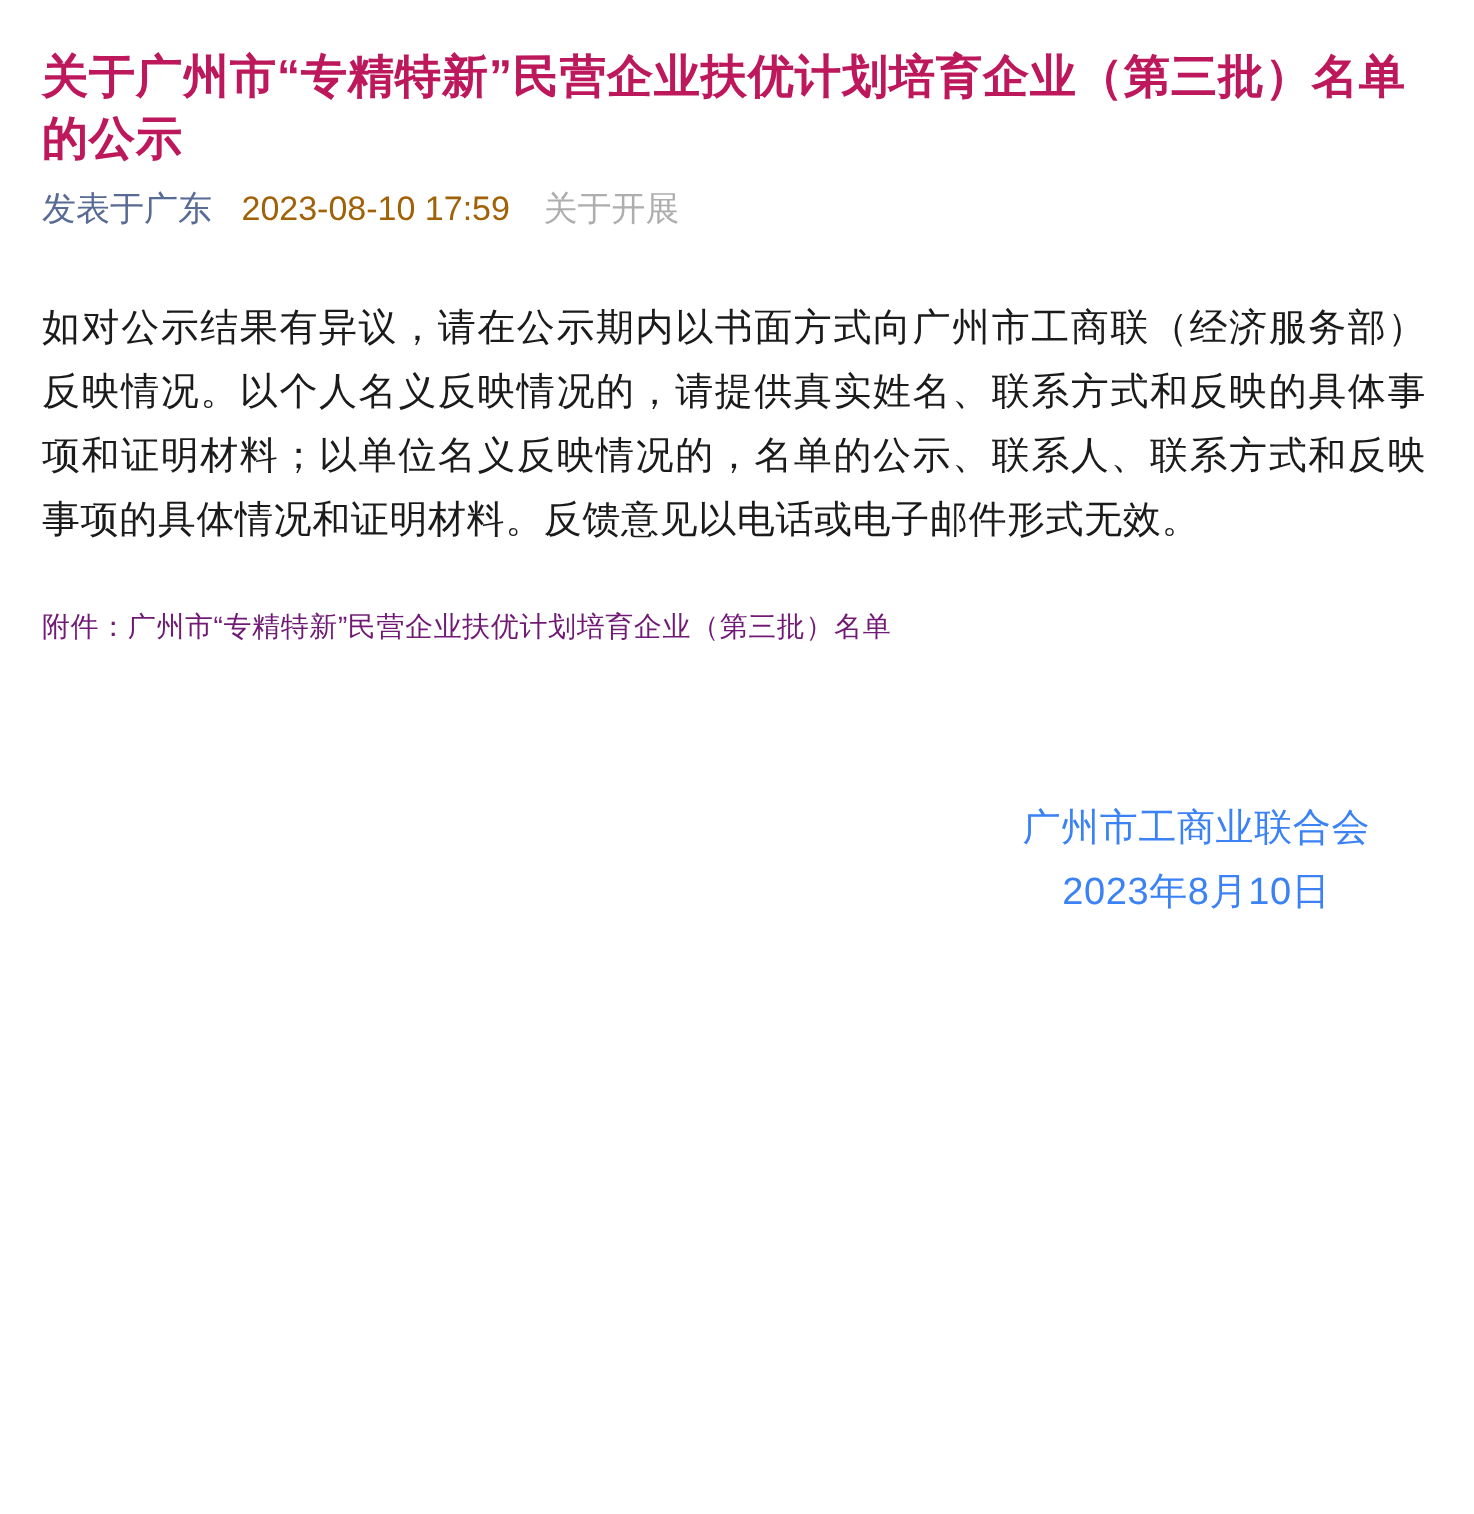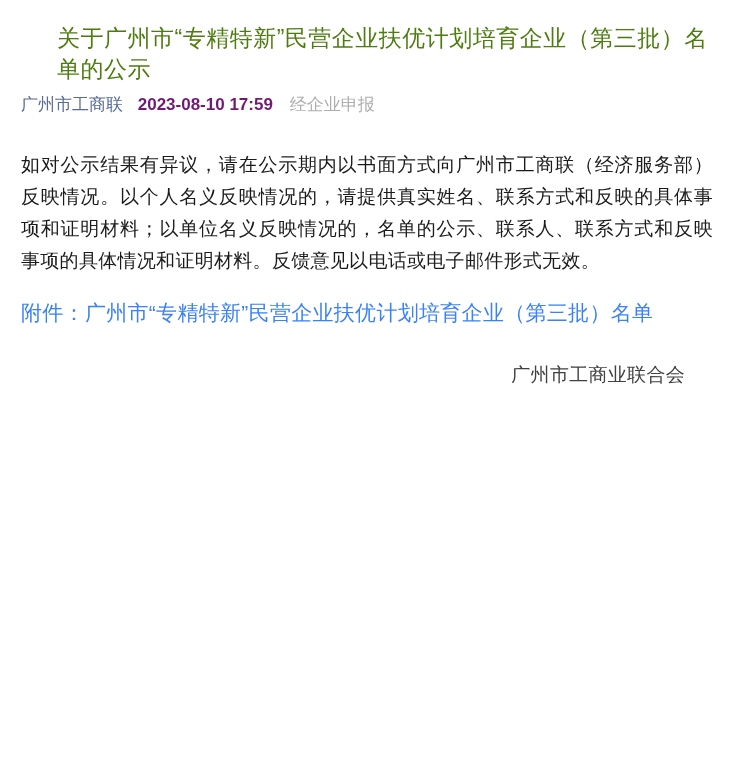--- a/index.html
+++ b/index.html
@@ -8,87 +8,86 @@
     width: 737px;
     min-height: 757px;
     font-family: "Liberation Sans", "DejaVu Sans", sans-serif;
     -webkit-font-smoothing: antialiased;
   }
   .article {
     padding: 23px 24px 6px 21px;
   }
   .article-title {
     font-size: 23px;
-    font-weight: 400;
+    font-weight: 700;
     line-height: 31px;
-    color: #4d7c0f;
+    color: #be185d;
     letter-spacing: 0.5px;
-    margin-left: 36px;
   }
   .meta-row {
     margin-top: 8px;
     margin-bottom: 32px;
     font-size: 17px;
     line-height: 24px;
     white-space: nowrap;
   }
   .account-name {
     color: #576b95;
     margin-right: 10px;
     cursor: pointer;
   }
   .publish-time {
-    color: #701a75;
+    color: #a16207;
     margin-right: 12px;
-    font-weight: bold;
   }
   .publish-location {
     color: #aeaeae;
   }
   .body-paragraph {
     font-size: 19px;
     line-height: 32px;
     color: #1b1b1b;
     text-align: justify;
     letter-spacing: 0.3px;
     margin-bottom: 20px;
   }
   .attachment-line {
-    font-size: 21px;
+    font-size: 14px;
     line-height: 32px;
-    color: #3b82f6;
+    color: #701a75;
     letter-spacing: 0.3px;
     margin-top: 18px;
   }
   .signature-block {
-    margin: 30px 28px 0 auto;
+    margin: 70px 28px 0 auto;
     width: fit-content;
     text-align: center;
     font-size: 19px;
     line-height: 32px;
-    color: #404040;
+    color: #3b82f6;
     letter-spacing: 0.3px;
   }
 </style>
 </head>
 <body>
 
 <div class="article">
 
   <h1 class="article-title">关于广州市“专精特新”民营企业扶优计划培育企业（第三批）名单的公示</h1>
 
   <div class="meta-row">
-    <span class="account-name">广州市工商联</span>
+    <span class="account-name">发表于广东</span>
     <span class="publish-time">2023-08-10 17:59</span>
-    <span class="publish-location">经企业申报</span>
+    <span class="publish-location">关于开展</span>
   </div>
 
 
   <p class="body-paragraph">如对公示结果有异议，请在公示期内以书面方式向广州市工商联（经济服务部）反映情况。以个人名义反映情况的，请提供真实姓名、联系方式和反映的具体事项和证明材料；以单位名义反映情况的，名单的公示、联系人、联系方式和反映事项的具体情况和证明材料。反馈意见以电话或电子邮件形式无效。</p>
 
 
   <p class="attachment-line">附件：广州市“专精特新”民营企业扶优计划培育企业（第三批）名单</p>
 
   <div class="signature-block">
     <div>广州市工商业联合会</div>
+    <div>2023年8月10日</div>
   </div>
 
 </div>
 
 </body></html>

